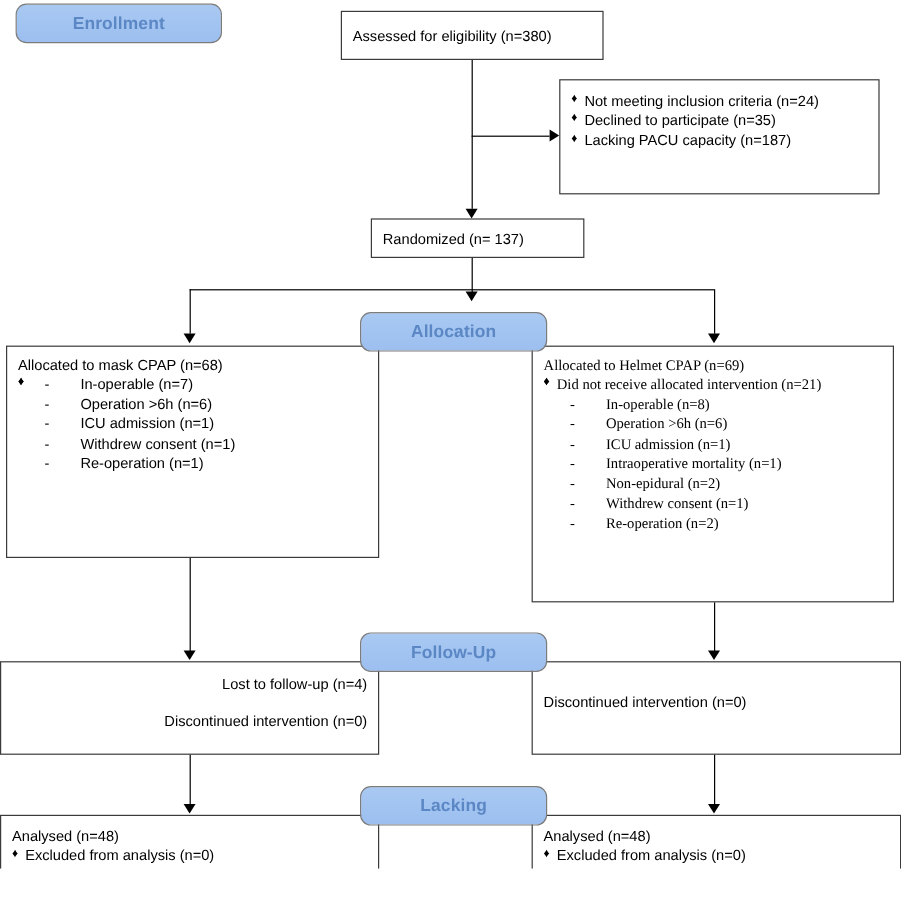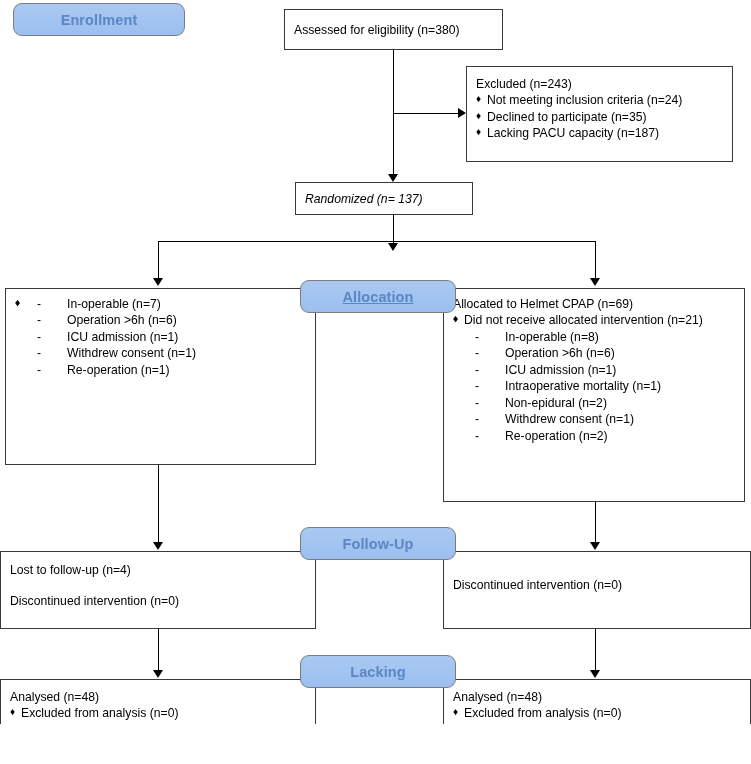--- a/index.html
+++ b/index.html
@@ -130,57 +130,57 @@
   </div>
 
   <div class="vline" style="left:393px; top:50px; height:124px;"></div>
   <div class="arrow-down" style="left:388px; top:174px;"></div>
 
   <div class="hline" style="left:393px; top:113px; width:65px;"></div>
   <div class="arrow-right" style="left:458px; top:108px;"></div>
 
   <div class="box" style="left:466px; top:66px; width:267px; height:96px;">
     <div class="inner" style="padding-top:9px;">
-      <div class="line-plain">Excluded (n=243)</div>
       <div class="bul">
         <span class="bullet-glyph">♦</span>
         <span>Not meeting inclusion criteria (n=24)</span>
       </div>
       <div class="bul">
         <span class="bullet-glyph">♦</span>
         <span>Declined to participate (n=35)</span>
       </div>
       <div class="bul">
         <span class="bullet-glyph">♦</span>
         <span>Lacking PACU capacity (n=187)</span>
       </div>
     </div>
   </div>
 
-  <div class="box center vcenter" style="left:295px; top:182px; width:178px; height:33px;font-style:italic;">
+  <div class="box center vcenter" style="left:309px; top:182px; width:178px; height:33px;">
     <div class="inner">
       <div class="line-plain">Randomized (n= 137)</div>
     </div>
   </div>
 
   <div class="vline" style="left:393px; top:215px; height:29px;"></div>
   <div class="arrow-down" style="left:388px; top:243px;"></div>
 
   <div class="hline" style="left:158px; top:241px; width:437px;"></div>
   <div class="vline" style="left:158px; top:241px; height:37px;"></div>
   <div class="arrow-down" style="left:153px; top:278px;"></div>
   <div class="vline" style="left:595px; top:241px; height:37px;"></div>
   <div class="arrow-down" style="left:590px; top:278px;"></div>
 
-  <div class="pill" style="left:300px; top:280px; width:156px; height:33px;text-decoration:underline;">
+  <div class="pill" style="left:300px; top:260px; width:156px; height:33px;">
     <span>Allocation</span>
   </div>
 
   <div class="box" style="left:5px; top:288px; width:311px; height:177px;">
     <div class="inner" style="padding-top:7px;">
+      <div class="line-plain">Allocated to mask CPAP (n=68)</div>
       <div class="bul">
         <span class="bullet-glyph">♦</span>
       </div>
       <div class="bul">
         <span class="bullet-glyph">♦</span>
       </div>
       <div class="dash">
         <span class="dash-glyph">-</span>
         <span>In-operable (n=7)</span>
       </div>
@@ -197,21 +197,21 @@
         <span>Withdrew consent (n=1)</span>
       </div>
       <div class="dash">
         <span class="dash-glyph">-</span>
         <span>Re-operation (n=1)</span>
       </div>
     </div>
   </div>
 
   <div class="box" style="left:443px; top:288px; width:302px; height:214px;">
-    <div class="inner" style="padding-top:7px;">
+    <div class="inner" style="padding-top:7px;font-family:Liberation Serif, serif;">
       <div class="line-plain">Allocated to Helmet CPAP (n=69)</div>
       <div class="bul">
         <span class="bullet-glyph">♦</span>
       </div>
       <div class="bul">
         <span class="bullet-glyph">♦</span>
         <span>Did not receive allocated intervention (n=21)</span>
       </div>
       <div class="dash">
         <span class="dash-glyph">-</span>
@@ -248,21 +248,21 @@
   <div class="arrow-down" style="left:153px; top:542px;"></div>
 
   <div class="vline" style="left:595px; top:502px; height:41px;"></div>
   <div class="arrow-down" style="left:590px; top:542px;"></div>
 
   <div class="pill" style="left:300px; top:527px; width:156px; height:33px;">
     <span>Follow-Up</span>
   </div>
 
   <div class="box" style="left:0px; top:551px; width:316px; height:78px;">
-    <div class="inner" style="padding-top:10px;">
+    <div class="inner" style="padding-top:10px;text-align:right;">
       <div class="line-plain">Lost to follow-up (n=4)</div>
       <div class="line-plain" style="margin-top:15px;">Discontinued intervention (n=0)</div>
     </div>
   </div>
 
   <div class="box" style="left:443px; top:551px; width:308px; height:78px;">
     <div class="inner" style="padding-top:10px;">
       <div class="line-plain" style="margin-top:15px;">Discontinued intervention (n=0)</div>
     </div>
   </div>

